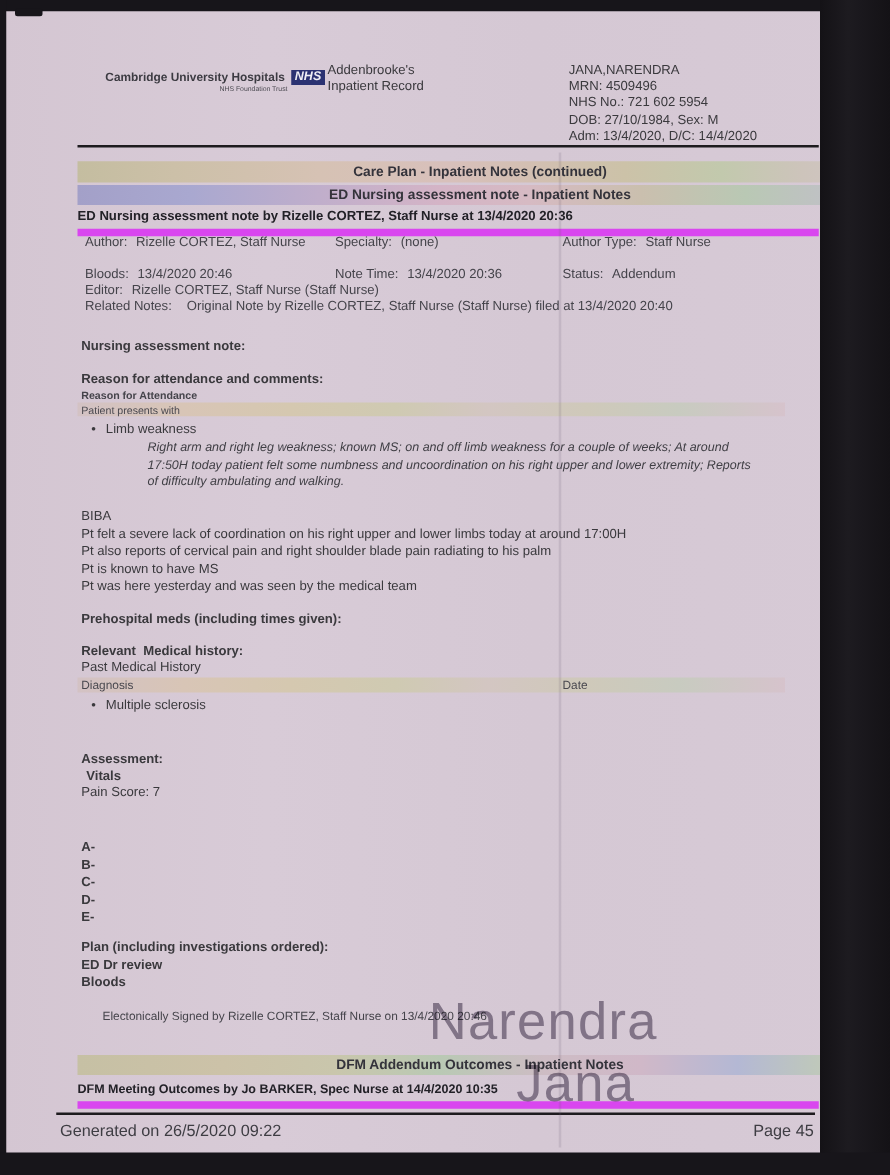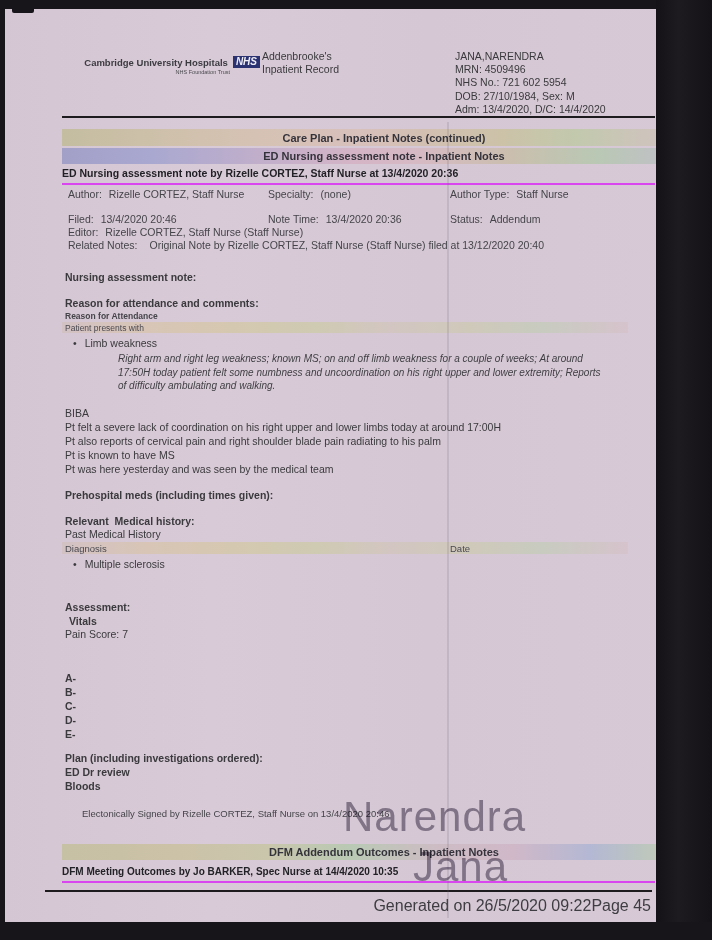--- a/index.html
+++ b/index.html
@@ -28,42 +28,42 @@
   .bar-care{background:linear-gradient(90deg,#c4bda0,#ccc0a8 12%,#d6c2b4 30%,#d8c0bb 46%,#d3bfb2 56%,#ccc2a8 68%,#c2c9ad 80%,#cdc4bb 90%,#d2c5c8);}
   .bar-ed{height:16px;background:linear-gradient(90deg,#a3a0c8,#a9a8d0 14%,#c0aecb 30%,#d4b4c6 45%,#d6bac3 56%,#cabfae 70%,#b9c8b4 83%,#c4bcd0);}
   .bar-dfm{height:16px;background:linear-gradient(90deg,#c6c0a4,#ccc2a8 18%,#c9c6ac 32%,#b9c9b4 45%,#cdbcc4 58%,#d0b8c8 70%,#b4b8d4 82%,#bfc8bb 92%,#d3c0c8);}
   .band{
     width:566px; height:12px; display:flex; align-items:center;
     font-size:9px; color:#4a4950; padding-left:3px; z-index:1;
     background:linear-gradient(90deg,#d3c2c4,#d8c5b6 15%,#d5c8b0 30%,#cfcab2 45%,#d3c6c2 58%,#cfc9ba 72%,#c8cbc0 85%,#d6c3cc);
   }
   .noteheader{
     width:593px; font-weight:bold; font-size:10.5px; color:#222127;
-    padding-bottom:4px; border-bottom:2px solid #d946ef; z-index:1;
+    padding-bottom:4px; border-bottom:6px solid #d946ef; z-index:1;
   }
   .meta-cell{font-size:10.5px; line-height:12.5px; color:#45444b; z-index:1;}
   .lbl{margin-right:7px;}
   .bullet{padding-left:0;}
   .bullet::before{content:"•"; margin-right:8px;}
   .italicnote{font-style:italic; font-size:10px; line-height:13.5px; width:487px; color:#3f3e44;}
   .lines div{line-height:14px;}
   .nhs-box{
     display:inline-block; background:var(--nhs-blue); color:#efeef5;
     font-style:italic; font-weight:bold; font-size:10px; line-height:12px; padding:0 3px;
   }
   .watermark{
     font-size:42px; color:var(--watermark); mix-blend-mode:multiply;
     letter-spacing:1px; z-index:4; line-height:1;
   }
   .frame{position:absolute; background:var(--frame-black); z-index:6;}
   .fold{position:absolute; left:447px; top:122px; width:2px; height:796px;
     background:rgba(105,92,110,.16); z-index:3;}
   .content{position:absolute; inset:0; z-index:1;padding-left:47px;}
-  .footer-row{width:603px; display:flex; justify-content:flex-end;
-    font-size:16px; color:#3e3d43;}
+  .footer-row{width:603px; display:flex; justify-content:space-between;
+    font-size:13px; color:#3e3d43;}
 </style>
 </head>
 <body>
 
 <div class="page"></div>
 <div class="fold"></div>
 
 <div class="content">
 
   <div class="abs" style="left:78px; top:56px; width:182px;">
@@ -97,33 +97,33 @@
   <div class="abs meta-cell" style="left:68px; top:188px; width:192px;">
     <span class="lbl">Author:</span><span>Rizelle CORTEZ, Staff Nurse</span>
   </div>
   <div class="abs meta-cell" style="left:268px; top:188px;">
     <span class="lbl">Specialty:</span><span>(none)</span>
   </div>
   <div class="abs meta-cell" style="left:450px; top:188px;">
     <span class="lbl">Author Type:</span><span>Staff Nurse</span>
   </div>
   <div class="abs meta-cell" style="left:68px; top:213px;">
-    <span class="lbl">Filed:</span><span>13/4/2020 20:46</span>
+    <span class="lbl">Bloods:</span><span>13/4/2020 20:46</span>
   </div>
   <div class="abs meta-cell" style="left:268px; top:213px;">
     <span class="lbl">Note Time:</span><span>13/4/2020 20:36</span>
   </div>
   <div class="abs meta-cell" style="left:450px; top:213px;">
     <span class="lbl">Status:</span><span>Addendum</span>
   </div>
   <div class="abs meta-cell" style="left:68px; top:226px;">
     <span class="lbl">Editor:</span><span>Rizelle CORTEZ, Staff Nurse (Staff Nurse)</span>
   </div>
   <div class="abs meta-cell" style="left:68px; top:239px;">
-    <span class="lbl" style="margin-right:12px;">Related Notes:</span><span>Original Note by Rizelle CORTEZ, Staff Nurse (Staff Nurse) filed at 13/12/2020 20:40</span>
+    <span class="lbl" style="margin-right:12px;">Related Notes:</span><span>Original Note by Rizelle CORTEZ, Staff Nurse (Staff Nurse) filed at 13/4/2020 20:40</span>
   </div>
 
   <div class="abs t b" style="left:65px; top:271px;">Nursing assessment note:</div>
 
   <div class="abs t b" style="left:65px; top:297px;">Reason for attendance and comments:</div>
   <div class="abs b" style="left:65px; top:311px; font-size:8.5px; color:#45444b;">Reason for Attendance</div>
   <div class="abs band" style="left:62px; top:322px; height:11px;">
     <span style="font-size:8.5px;">Patient presents with</span>
   </div>
   <div class="abs t bullet" style="left:73px; top:337px;">Limb weakness</div>

